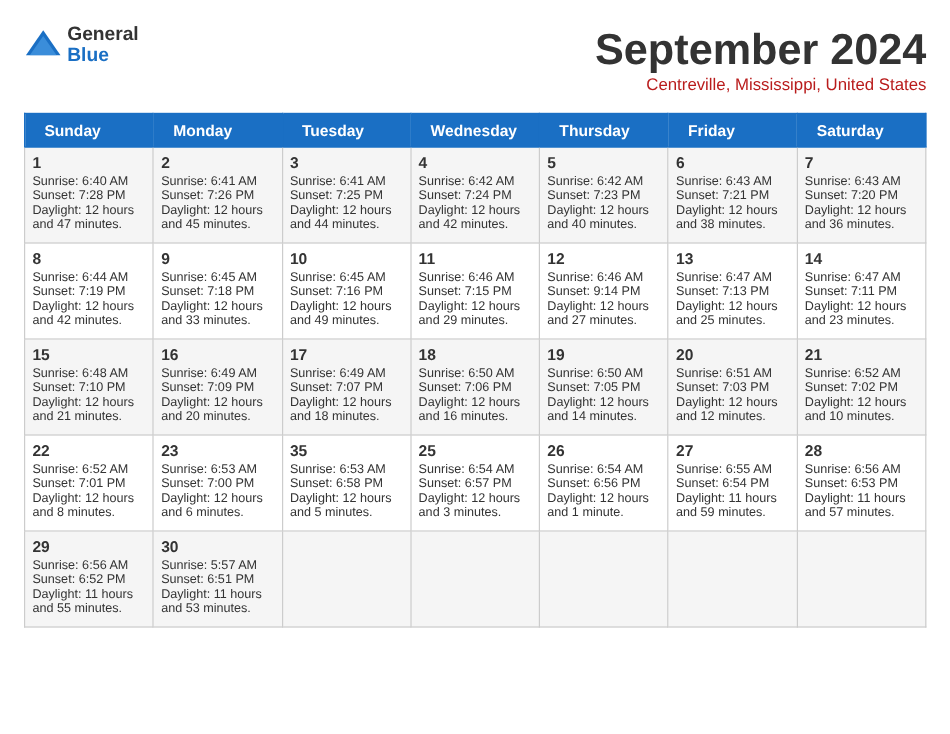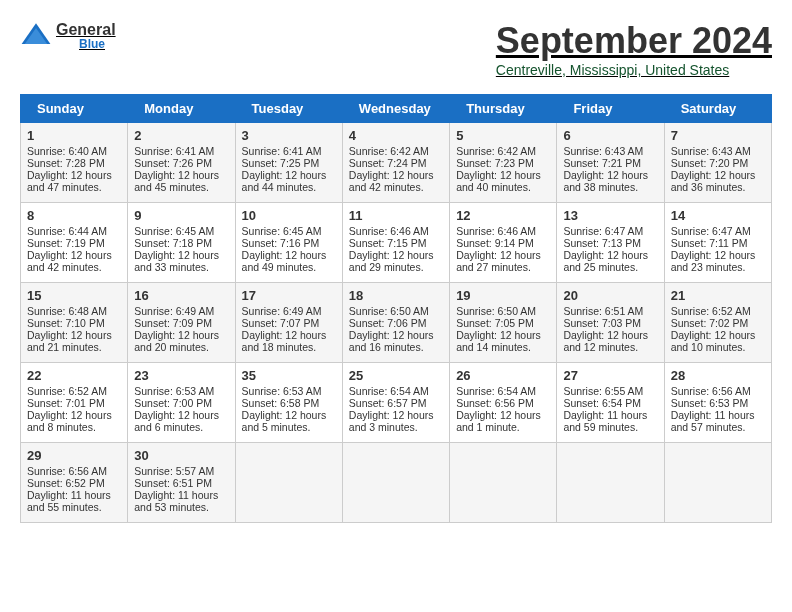--- a/index.html
+++ b/index.html
@@ -8,57 +8,56 @@
       background: #fff;
       width: 792px;
       min-height: 612px;
       padding: 20px;
     }
     .header {
       display: flex;
       justify-content: space-between;
       align-items: flex-start;
       margin-bottom: 16px;
-      text-decoration: underline;
     }
     .logo {
       display: flex;
       align-items: center;
       gap: 4px;
     }
     .logo-text {
       display: flex;
       flex-direction: column;
       line-height: 1.1;
     }
     .logo-general {
       font-size: 16px;
       font-weight: bold;
       color: #333;
     }
     .logo-blue {
-      font-size: 12px;
+      font-size: 16px;
       font-weight: bold;
       color: #1a6fc4;
-      margin-left: 23px;
     }
     .logo-icon {
       width: 32px;
       height: 32px;
     }
     .title-block {
+      text-align: right;
     }
     .month-title {
       font-size: 36px;
       font-weight: bold;
       color: #333;
     }
     .location {
       font-size: 14px;
-      color: #14532d;
+      color: #b91c1c;
     }
     table {
       width: 100%;
       border-collapse: collapse;
     }
     thead th {
       background: #1a6fc4;
       color: white;
       text-align: left;
       padding: 6px 16px;

